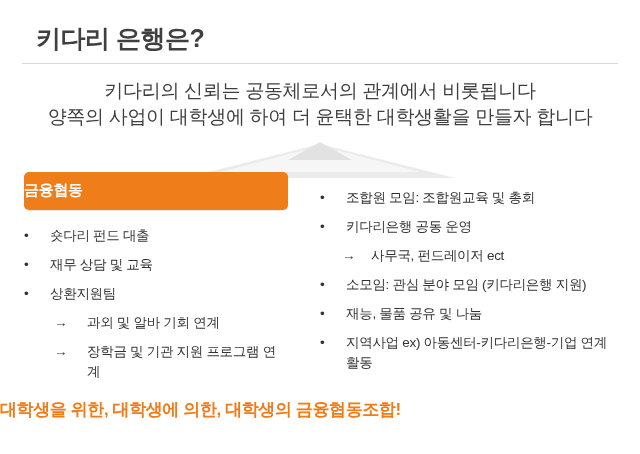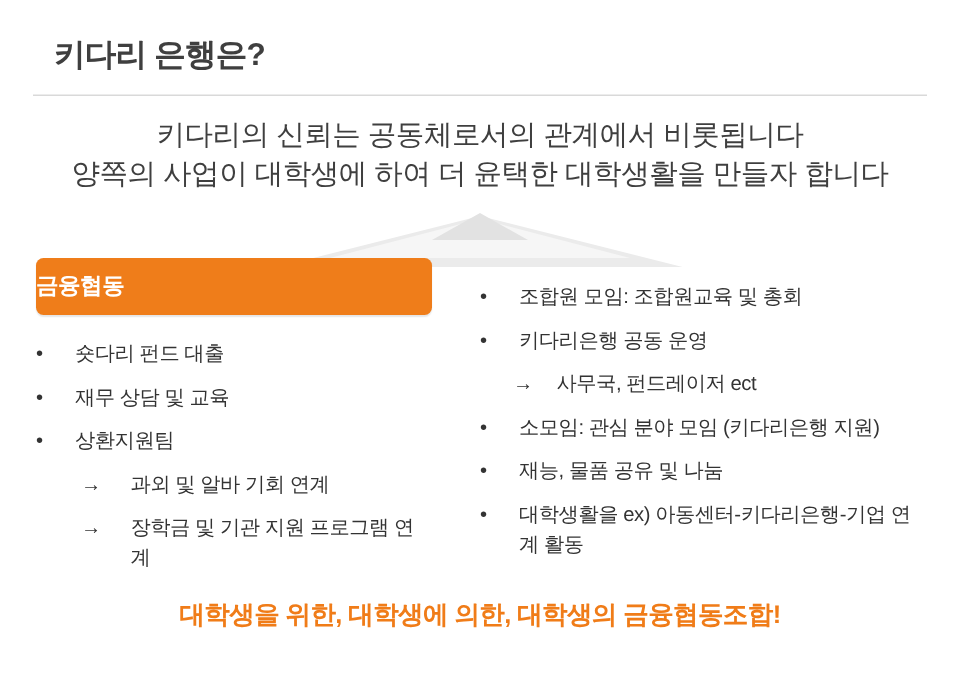--- a/index.html
+++ b/index.html
@@ -19,21 +19,21 @@
     width: 640px;
     height: 454px;
     box-sizing: border-box;
     background: #ffffff;
   }
   
   .title {
     position: absolute;
     left: 36px;
     top: 22px;
-    font-size: 21px;
+    font-size: 25px;
     font-weight: bold;
     color: #3f3f3f;
     letter-spacing: -0.5px;
   }
   .title-rule {
     position: absolute;
     left: 22px;
     top: 63px;
     width: 596px;
     height: 1px;
@@ -139,21 +139,20 @@
     width: 14px;
     flex: 0 0 14px;
   }
 
   
   .slogan {
     position: absolute;
     left: 0;
     top: 398px;
     width: 640px;
-    text-align: center;
     font-size: 17px;
     font-weight: bold;
     color: #f07c18;
     letter-spacing: -0.4px;
   }
   .bottom-rule {
     position: absolute;
     left: 0;
     bottom: 0;
     width: 640px;
@@ -227,21 +226,21 @@
         <div class="item">
           <span class="bullet">•</span>
           <span class="item-text">소모임: 관심 분야 모임 (키다리은행 지원)</span>
         </div>
         <div class="item">
           <span class="bullet">•</span>
           <span class="item-text">재능, 물품 공유 및 나눔</span>
         </div>
         <div class="item">
           <span class="bullet">•</span>
-          <span class="item-text">대학생활을 ex) 아동센터-키다리은행-기업 연계 활동</span>
+          <span class="item-text">지역사업 ex) 아동센터-키다리은행-기업 연계 활동</span>
         </div>
       </div>
     </div>
 
   </div>
 
   <div class="slogan">대학생을 위한, 대학생에 의한, 대학생의 금융협동조합!</div>
   <div class="bottom-rule"></div>
 
 </div>

